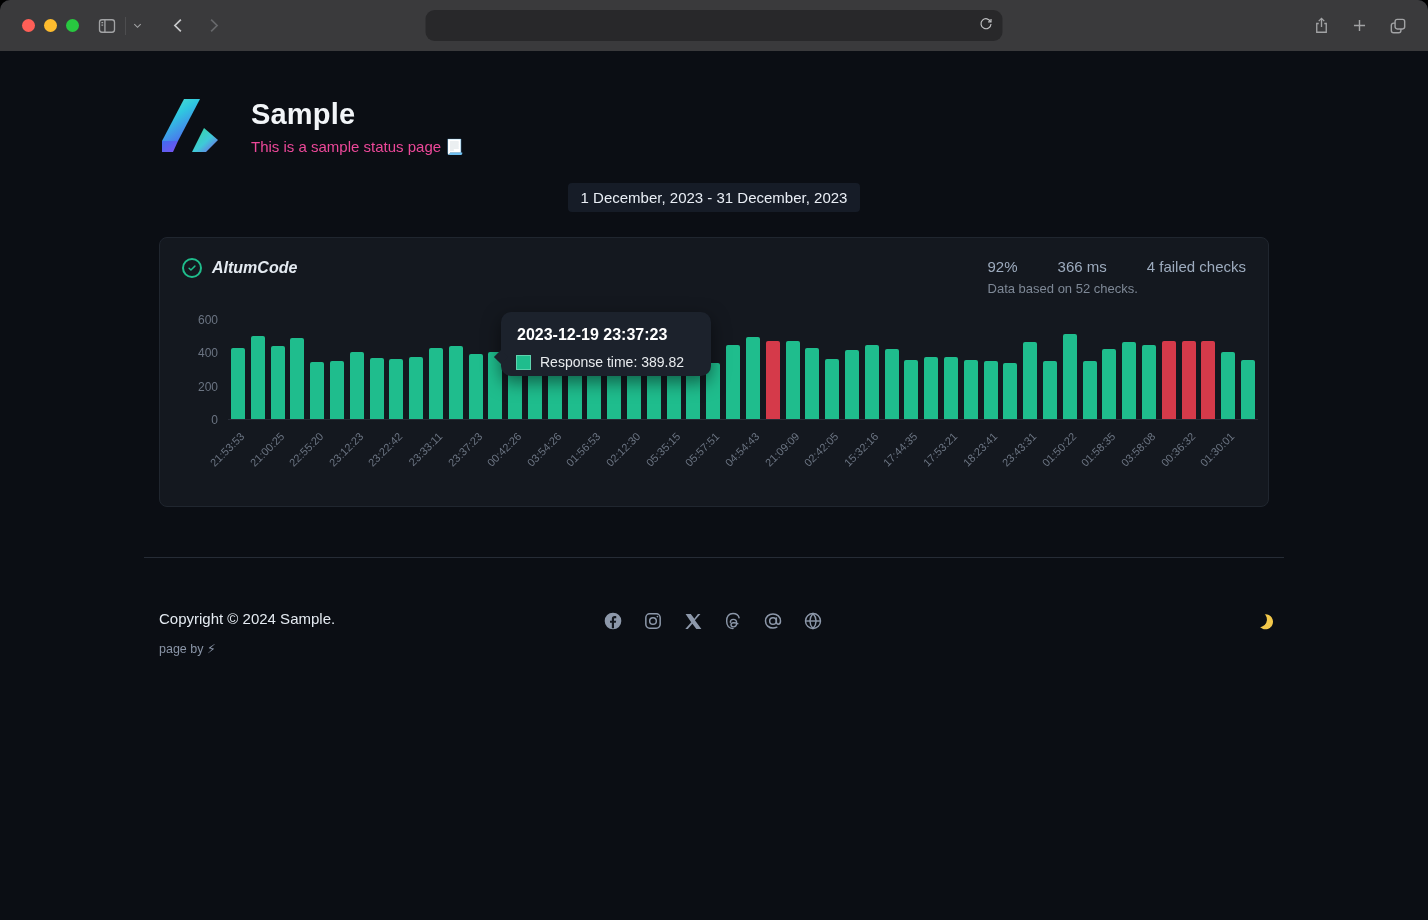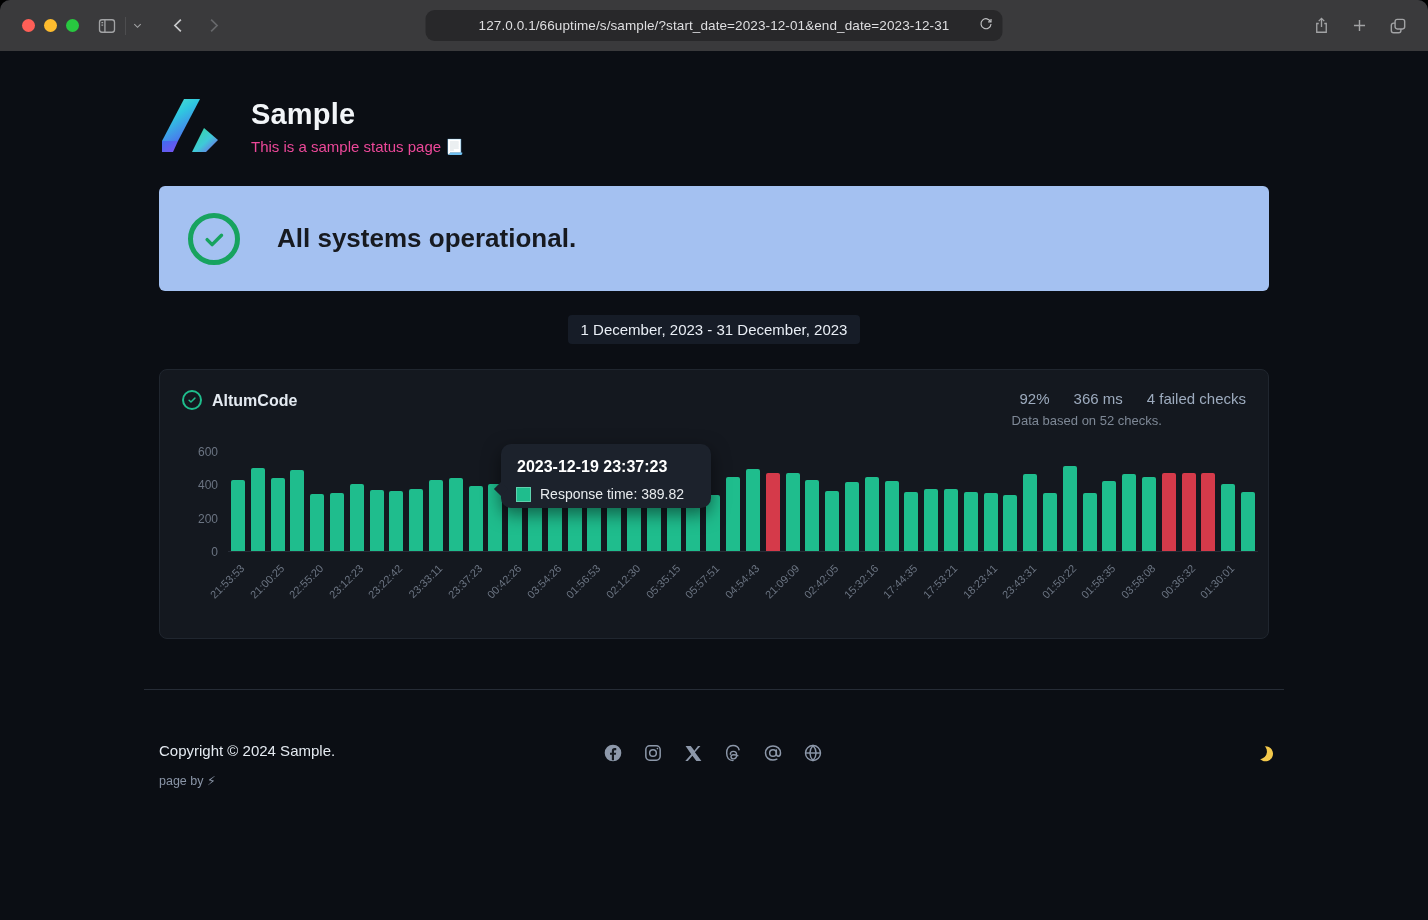--- a/index.html
+++ b/index.html
@@ -43,26 +43,26 @@
                   display:flex; align-items:center; justify-content:center; flex:0 0 52px; }
   .banner-text { margin-left:37px; font-size:26px; font-weight:600; color:#171a20; }
 
   .date-row { margin-top:24px; display:flex; justify-content:center; }
   .date-badge { background:#161c27; color:#e9eef5; font-size:15px; padding:6px 13px;
                 border-radius:4px; }
 
   .card { margin-top:25px; height:270px; background:#14181f; border:1px solid #20262f;
           border-radius:8px; padding:20px 22px; }
   .card-head { display:flex; justify-content:space-between; align-items:flex-start; }
-  .monitor-left { display:flex; align-items:flex-end; gap:10px; }
+  .monitor-left { display:flex; align-items:center; gap:10px;font-style:italic; }
   .monitor-check { width:20px; height:20px; border-radius:50%; border:2px solid #1fbd8c;
                    display:flex; align-items:center; justify-content:center; }
   .monitor-name { font-size:16px; font-weight:700; color:#e4eaf1; }
   .stats { text-align:left; }
-  .stats-line { display:flex; gap:24px; font-size:15px; font-weight:500; color:#9dabbe;margin-left:8px; }
+  .stats-line { display:flex; gap:40px; font-size:15px; font-weight:500; color:#9dabbe; }
   .stats-note { margin-top:6px; font-size:13px; color:#7e8896; }
 
   .chart-wrap { position:relative; margin-top:24px; margin-left:46px; }
   .plot { position:relative; width:1030px; height:100px;
           border-bottom:1px solid rgba(110,120,135,.22); }
   .bar { position:absolute; bottom:0; width:14px; background:#1fbd8d; border-radius:2px 2px 0 0; }
   .bar.fail { background:#d53a4a; }
   .ytick { position:absolute; left:-46px; width:36px; text-align:right; font-size:12px;
            color:#6b7482; transform:translateY(-50%); }
   .xlabels { position:relative; width:1030px; height:80px; }
@@ -124,21 +124,20 @@
       <svg width="19" height="19" viewBox="0 0 24 24" fill="none" stroke="currentColor" stroke-width="2.2">
         <path d="M15 4.5L7.5 12l7.5 7.5"></path>
       </svg>
     </button>
     <button class="chrome-btn nav-fwd">
       <svg width="19" height="19" viewBox="0 0 24 24" fill="none" stroke="currentColor" stroke-width="2.2">
         <path d="M9 4.5L16.5 12 9 19.5"></path>
       </svg>
     </button>
     <div class="url-field">
-      <span class="url-text">127.0.0.1/66uptime/s/sample/?start_date=2023-12-01&amp;end_date=2023-12-31</span>
       <span class="reload">
         <svg width="15" height="15" viewBox="0 0 24 24" fill="none" stroke="currentColor" stroke-width="1.9">
           <path d="M19.4 8.5A8 8 0 1 0 20 12"></path>
             <path d="M20 4v4.6h-4.6"></path>
         </svg>
       </span>
     </div>
     <div class="chrome-right">
       <button class="chrome-btn">
         <svg width="19" height="19" viewBox="0 0 24 24" fill="none" stroke="currentColor" stroke-width="1.7">
@@ -185,28 +184,20 @@
           <polygon points="25,4 41,4 19,46 3,46" fill="url(#g1)"></polygon>
           <polygon points="3,46 19,46 14,57 3,57" fill="url(#g2)"></polygon>
           <polygon points="33,57 45,33 59,45 47,57" fill="url(#g3)"></polygon>
         </svg>
         <div class="site-titles">
           <div class="site-title">Sample</div>
           <div class="site-subtitle">This is a sample status page 📃</div>
         </div>
       </div>
 
-      <div class="banner">
-        <div class="banner-check">
-          <svg width="30" height="30" viewBox="0 0 48 48" fill="none" stroke="#17a35f" stroke-width="5.5" stroke-linecap="round" stroke-linejoin="round">
-            <path d="M13 25l8 8 15-15"></path>
-          </svg>
-        </div>
-        <div class="banner-text">All systems operational.</div>
-      </div>
 
       <div class="date-row">
         <div class="date-badge">1 December, 2023 - 31 December, 2023</div>
       </div>
 
       <div class="card">
         <div class="card-head">
           <div class="monitor-left">
             <span class="monitor-check">
               <svg width="10" height="10" viewBox="0 0 24 24" fill="none" stroke="#1fbd8c" stroke-width="3.4" stroke-linecap="round" stroke-linejoin="round">

